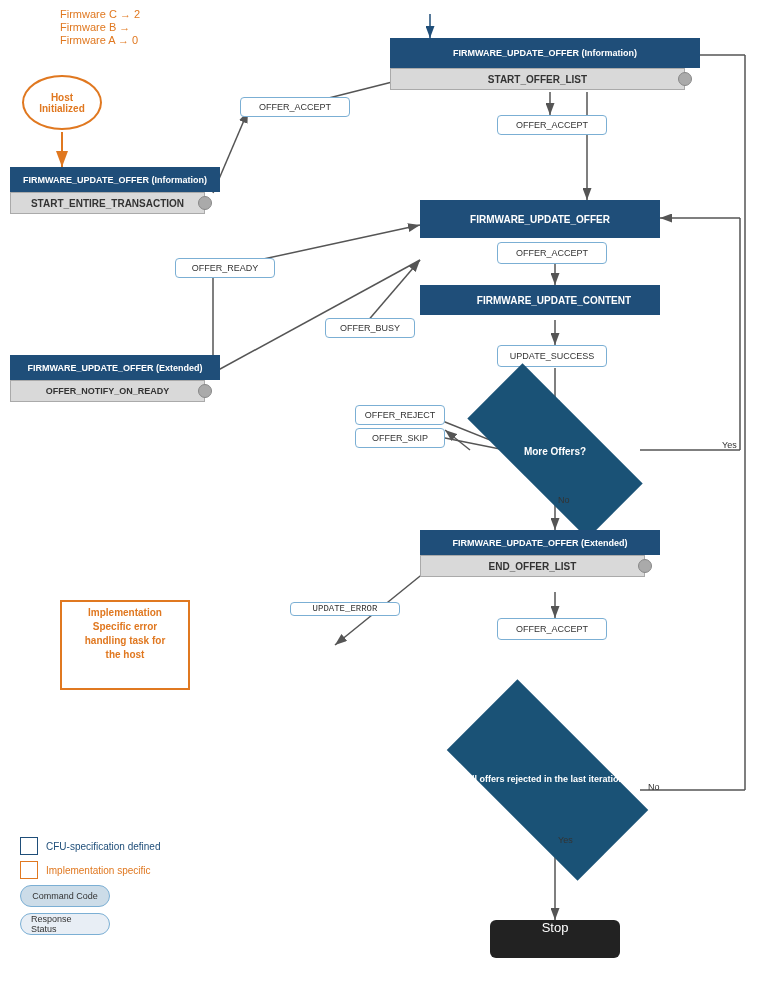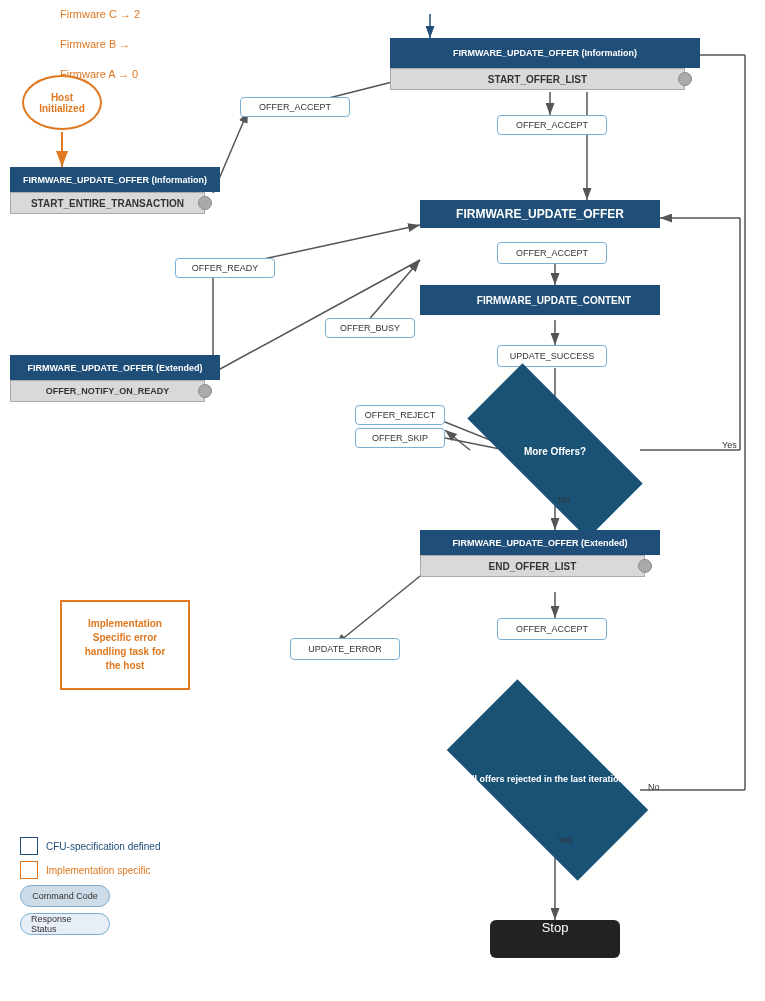--- a/index.html
+++ b/index.html
@@ -17,21 +17,21 @@
       height: 1001px;
       position: relative;
     }
     
     .firmware-labels {
       position: absolute;
       top: 8px;
       left: 60px;
       display: flex;
       flex-direction: column;
-      gap: 18px;
+      gap: 1px;
     }
     .firmware-label {
       color: #e07820;
       font-size: 11px;
       white-space: nowrap;
     }
     
     .host-initialized {
       position: absolute;
       top: 75px;
@@ -123,21 +123,20 @@
     }
     
     .impl-box {
       position: absolute;
       border: 2px solid #e07820;
       background: #fff;
       color: #e07820;
       font-size: 10px;
       font-weight: bold;
       display: flex;
-      align-items: center;
       justify-content: center;
       text-align: center;
       line-height: 1.4;
       padding: 4px;
     }
     
     .arrows-svg {
       position: absolute;
       top: 0; left: 0;
       width: 765px;
@@ -307,21 +306,21 @@
 
   <div class="gray-sub" style="left:10px;top:192px;width:195px;height:22px;font-size:10px;">
     <span>START_ENTIRE_TRANSACTION</span>
     <div class="sub-circle"></div>
   </div>
 
   <div class="pill" style="left:240px;top:97px;width:110px;height:20px;">
     <span>OFFER_ACCEPT</span>
   </div>
 
-  <div class="blue-box" style="left:420px;top:200px;width:240px;height:28px;font-size:12px;">
+  <div class="blue-box" style="left:420px;top:200px;width:240px;height:38px;font-size:10px;">
     <span>FIRMWARE_UPDATE_OFFER</span>
   </div>
 
   <div class="pill" style="left:497px;top:115px;width:110px;height:20px;">
     <span>OFFER_ACCEPT</span>
   </div>
 
   <div class="pill" style="left:497px;top:242px;width:110px;height:22px;">
     <span>OFFER_ACCEPT</span>
   </div>
@@ -370,21 +369,21 @@
 
   <div class="blue-box" style="left:420px;top:530px;width:240px;height:25px;font-size:9px;">
     <span>FIRMWARE_UPDATE_OFFER (Extended)</span>
   </div>
 
   <div class="gray-sub" style="left:420px;top:555px;width:225px;height:22px;font-size:10px;">
     <span>END_OFFER_LIST</span>
     <div class="sub-circle"></div>
   </div>
 
-  <div class="pill" style="left:290px;top:638px;width:110px;height:22px;">
+  <div class="pill" style="left:290px;top:602px;width:110px;height:14px;font-family:Liberation Mono, monospace;">
     <span>UPDATE_ERROR</span>
   </div>
 
   <div class="impl-box" style="left:60px;top:600px;width:130px;height:90px;">
     <span style="white-space:pre-line;">Implementation
 Specific error
 handling task for
 the host</span>
   </div>
 

